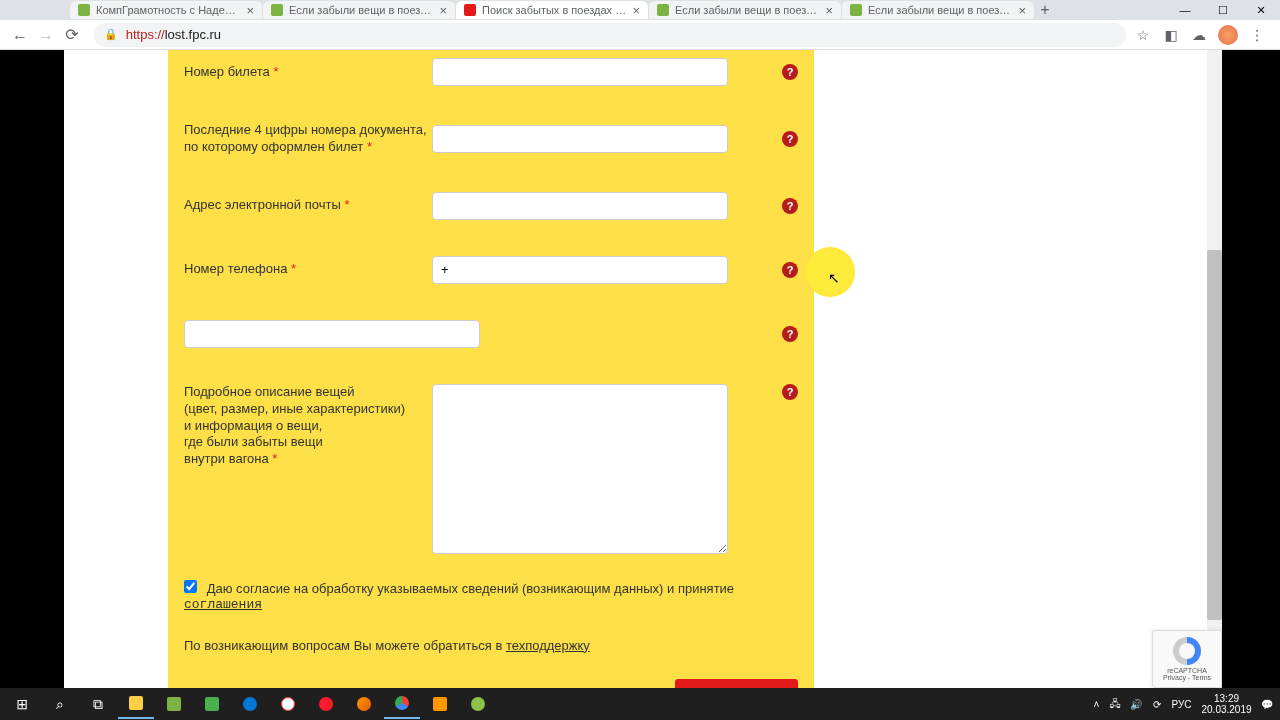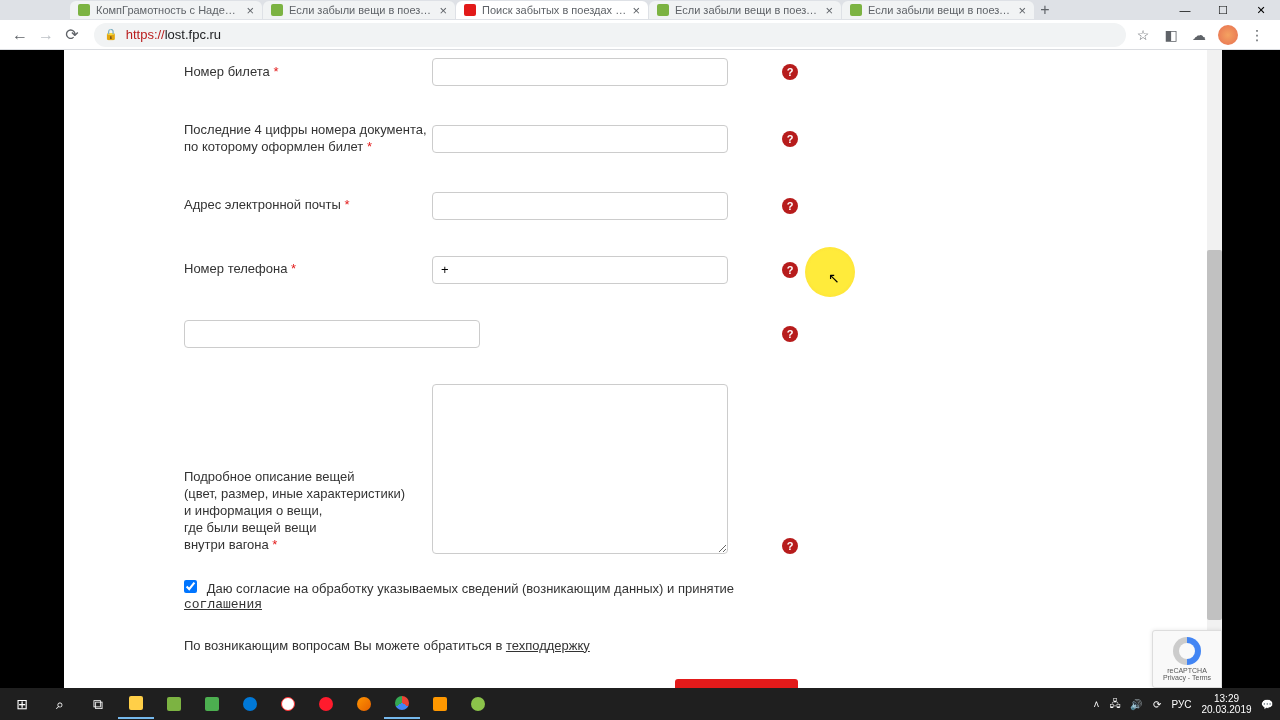--- a/index.html
+++ b/index.html
@@ -31,21 +31,21 @@
 .avatar { width: 20px; height: 20px; border-radius: 50%; background: radial-gradient(circle, #f4a261, #e76f51); }
 
 
 .viewport { position: relative; width: 1280px; height: 638px; background: #000; overflow: hidden; }
 .letterbox-l { position: absolute; left: 0; top: 0; width: 64px; height: 100%; background: #000; }
 .letterbox-r { position: absolute; right: 0; top: 0; width: 58px; height: 100%; background: #000; }
 .page-white { position: absolute; left: 64px; top: 0; width: 1158px; height: 638px; background: #fff; }
 .scrollbar-track { position: absolute; right: 58px; top: 0; width: 15px; height: 638px; background: #f1f1f1; }
 .scrollbar-thumb { position: absolute; right: 0; top: 200px; width: 15px; height: 370px; background: #c1c1c1; border-radius: 2px; }
 
-.form-container { position: absolute; left: 168px; top: 0; width: 646px; background: #ffffff; }
+.form-container { position: absolute; left: 168px; top: 0; width: 646px; background: #fde047; }
 .form-row { display: flex; align-items: center; padding: 8px 16px; position: relative; }
 .form-label { width: 248px; font-size: 13px; color: #333; line-height: 1.3; }
 .asterisk { color: #e21a1a; }
 .form-input { width: 296px; height: 28px; border: 1px solid #ccc; border-radius: 4px; padding: 4px 8px; font-size: 13px; }
 .form-textarea { width: 296px; height: 170px; border: 1px solid #ccc; border-radius: 4px; padding: 4px 8px; font-size: 13px; resize: both; }
 .help-icon { position: absolute; right: 16px; width: 16px; height: 16px; background: #b71c1c; border-radius: 50%; color: #fff; font-size: 11px; font-weight: bold; display: flex; align-items: center; justify-content: center; cursor: pointer; }
 
 .consent-row { padding: 18px 16px 8px; font-size: 13px; color: #333; }
 .consent-row input { margin-right: 6px; }
 .consent-row a { color: #333; text-decoration: underline; font-family: Liberation Mono, monospace; }
@@ -161,26 +161,26 @@
       <div class="form-label"><span>Номер телефона</span> <span class="asterisk">*</span></div>
       <input class="form-input" value="+" style="">
       <div class="help-icon">?</div>
     </div>
 
     <div class="form-row" style="padding-top:28px">
       <input class="form-input" style="">
       <div class="help-icon">?</div>
     </div>
 
-    <div class="form-row" style="padding-top:28px; align-items:flex-end">
+    <div class="form-row" style="padding-top:28px; align-items:flex-start">
       <div class="form-label">
         <span>Подробное описание вещей</span><br>
         <span>(цвет, размер, иные характеристики)</span><br>
         <span>и информация о вещи,</span><br>
-        <span>где были вещей вещи</span><br>
+        <span>где были забыты вещи</span><br>
         <span>внутри вагона</span> <span class="asterisk">*</span>
       </div>
       <textarea class="form-textarea" style=""></textarea>
       <div class="help-icon">?</div>
     </div>
 
     <div class="consent-row">
       <input type="checkbox" checked="" style="">
       <span>Даю согласие на обработку указываемых сведений (возникающим данных) и принятие </span><a href="#">соглашения</a>
     </div>

